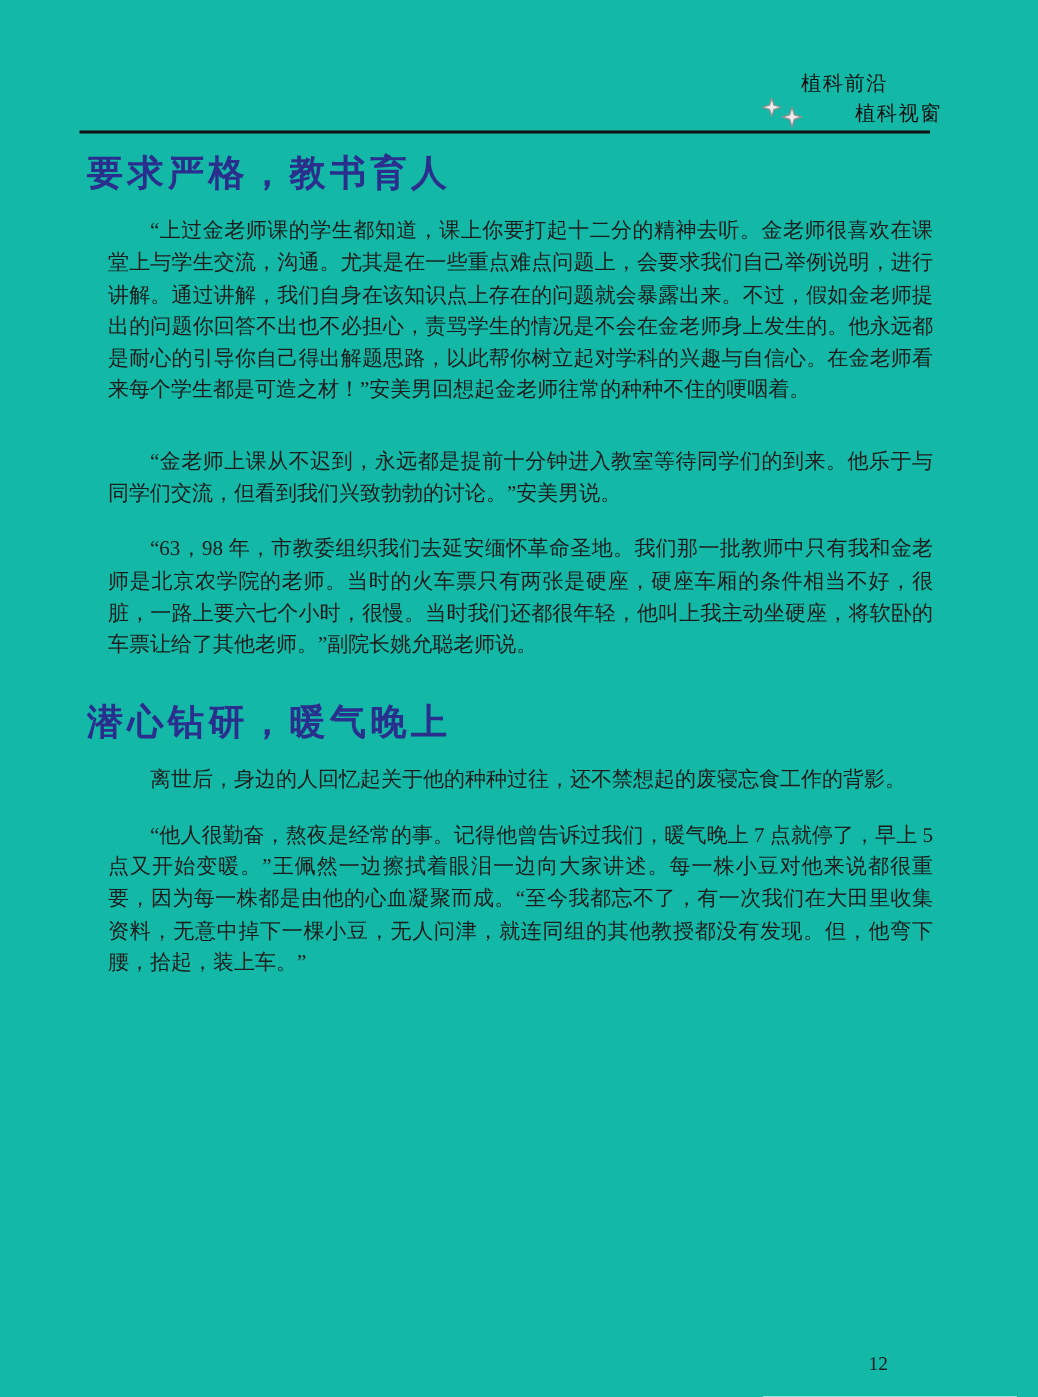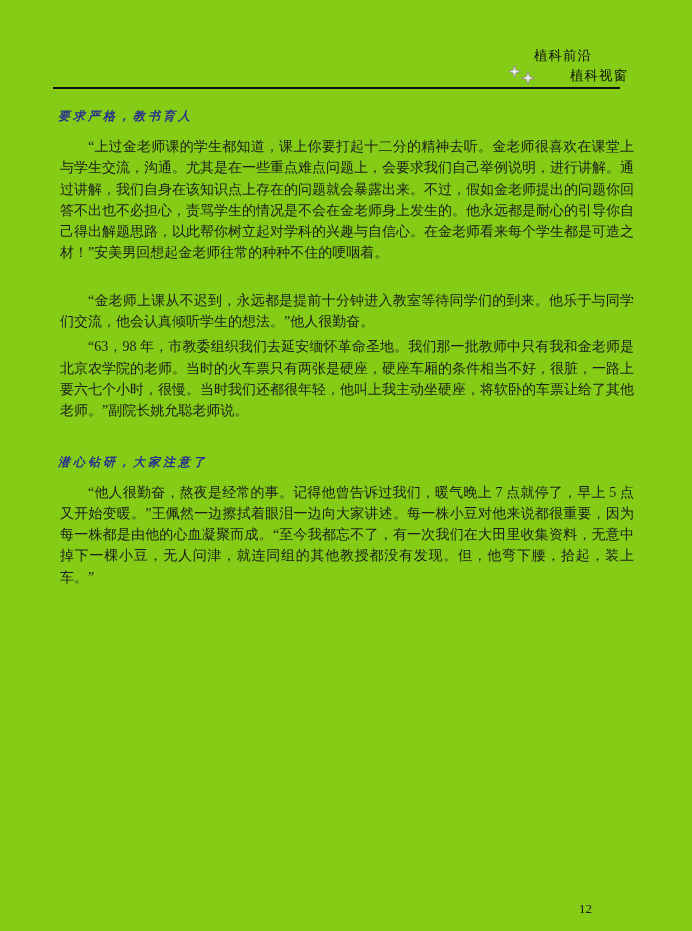--- a/index.html
+++ b/index.html
@@ -1,19 +1,19 @@
 <!DOCTYPE html>
 <html><head>
 <meta charset="utf-8">
 <style>
   html, body { margin:0; padding:0; background:#ffffff; }
   .page {
     position:relative;
     width:692px; height:931px;
-    background:#84cc16;
+    background:#14b8a6;
     font-family:"Liberation Serif","DejaVu Serif",serif;
     color:#1c1c1c;
     overflow:hidden;
   }
   .header {
     position:absolute;
     top:46px; right:64px;
     text-align:right;
     font-size:13.5px;
     line-height:19px;
@@ -30,33 +30,32 @@
     position:absolute;
     top:87px; left:53px; width:567px;
     border-top:2px solid #111111;
   }
   .content {
     position:absolute;
     left:56px; top:96px; width:582px;
   }
   .section-heading {
     font-family:"Liberation Serif","DejaVu Serif",serif;
-    font-style:italic;
     font-weight:700;
-    font-size:12px;
+    font-size:24px;
     line-height:24px;
     color:#2a2f8e;
     letter-spacing:3px;
     margin:0 0 8px 2px;
   }
   .sec1 .section-heading { margin-top:8px; }
   .sec2 { margin-top:26px; }
   .sec3 { margin-top:28px; }
   .body-par {
-    margin:4px;
+    margin:16px;
     font-size:14px;
     line-height:21.3px;
     text-align:justify;
     text-indent:2em;
     word-break:break-all;
   }
   .page-number {
     position:absolute;
     top:901px; right:100px;
     font-size:13px;
@@ -87,26 +86,27 @@
   <div class="rule"></div>
 
   <div class="content">
 
     <section class="sec1">
       <h2 class="section-heading">要求严格，教书育人</h2>
       <p class="body-par">“上过金老师课的学生都知道，课上你要打起十二分的精神去听。金老师很喜欢在课堂上与学生交流，沟通。尤其是在一些重点难点问题上，会要求我们自己举例说明，进行讲解。通过讲解，我们自身在该知识点上存在的问题就会暴露出来。不过，假如金老师提出的问题你回答不出也不必担心，责骂学生的情况是不会在金老师身上发生的。他永远都是耐心的引导你自己得出解题思路，以此帮你树立起对学科的兴趣与自信心。在金老师看来每个学生都是可造之材！”安美男回想起金老师往常的种种不住的哽咽着。</p>
     </section>
 
     <section class="sec2">
-      <p class="body-par">“金老师上课从不迟到，永远都是提前十分钟进入教室等待同学们的到来。他乐于与同学们交流，他会认真倾听学生的想法。”他人很勤奋。</p>
+      <p class="body-par">“金老师上课从不迟到，永远都是提前十分钟进入教室等待同学们的到来。他乐于与同学们交流，但看到我们兴致勃勃的讨论。”安美男说。</p>
       <p class="body-par">“63，98 年，市教委组织我们去延安缅怀革命圣地。我们那一批教师中只有我和金老师是北京农学院的老师。当时的火车票只有两张是硬座，硬座车厢的条件相当不好，很脏，一路上要六七个小时，很慢。当时我们还都很年轻，他叫上我主动坐硬座，将软卧的车票让给了其他老师。”副院长姚允聪老师说。</p>
     </section>
 
     <section class="sec3">
-      <h2 class="section-heading">潜心钻研，大家注意了</h2>
+      <h2 class="section-heading">潜心钻研，暖气晚上</h2>
+      <p class="body-par">离世后，身边的人回忆起关于他的种种过往，还不禁想起的废寝忘食工作的背影。</p>
       <p class="body-par">“他人很勤奋，熬夜是经常的事。记得他曾告诉过我们，暖气晚上 7 点就停了，早上 5 点又开始变暖。”王佩然一边擦拭着眼泪一边向大家讲述。每一株小豆对他来说都很重要，因为每一株都是由他的心血凝聚而成。“至今我都忘不了，有一次我们在大田里收集资料，无意中掉下一棵小豆，无人问津，就连同组的其他教授都没有发现。但，他弯下腰，拾起，装上车。”</p>
     </section>
 
   </div>
 
   <div class="page-number">12</div>
 
 </div>
 
 </body></html>

